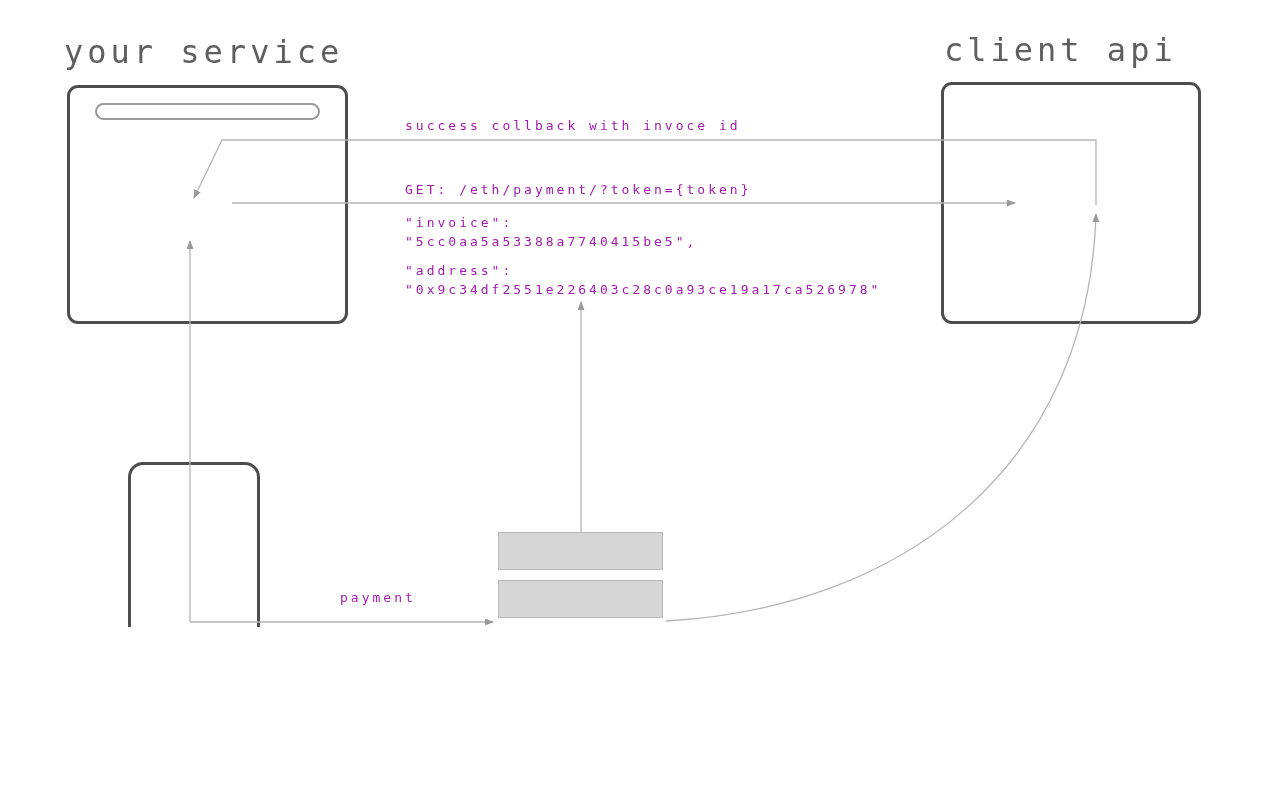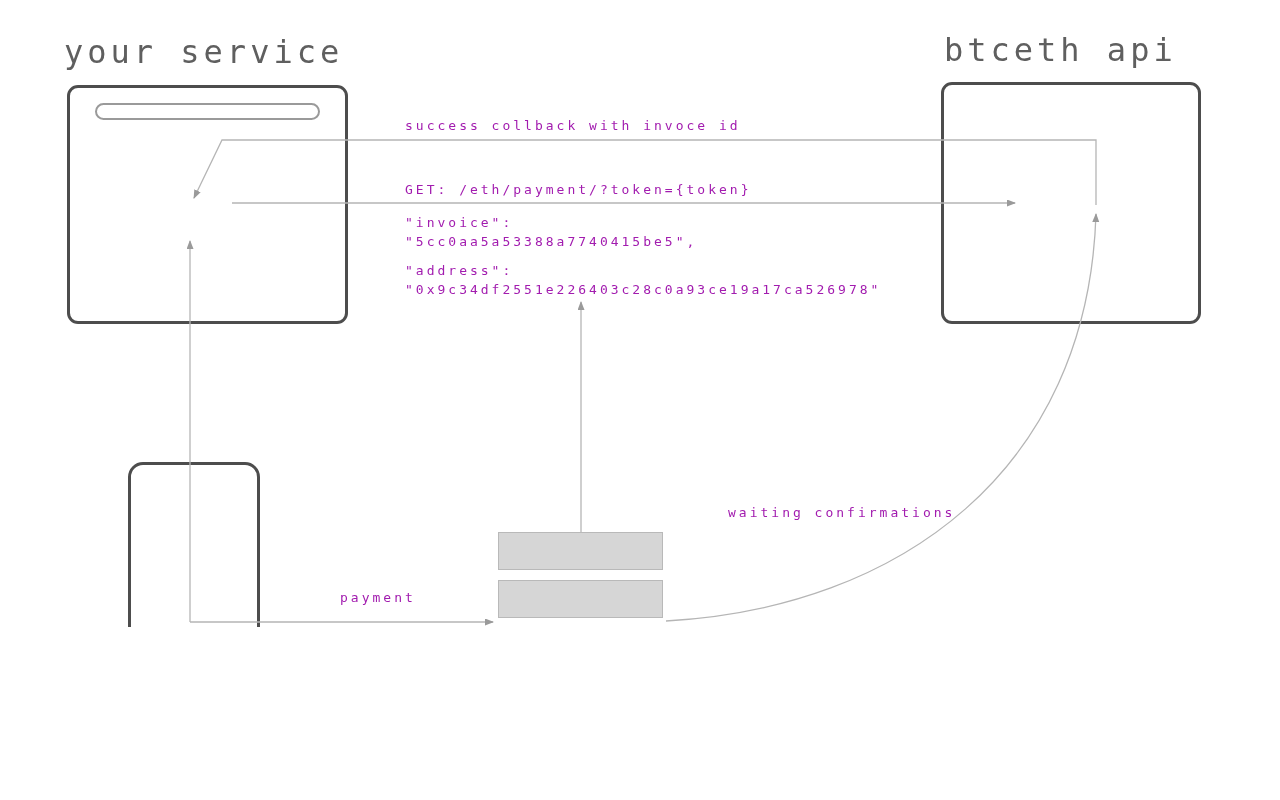--- a/index.html
+++ b/index.html
@@ -90,21 +90,21 @@
     stroke: #b5b5b5;
     stroke-width: 1.3;
   }
 </style>
 </head>
 <body>
 
 <div class="canvas">
 
   <div class="node-title" id="title-your-service">your service</div>
-  <div class="node-title" id="title-btceth-api">btceth api</div>
+  <div class="node-title" id="title-btceth-api">client api</div>
   <div class="node-title" id="title-client">client</div>
 
   <div class="node-box" id="box-your-service">
     <div class="browser-bar"></div>
   </div>
 
   <div class="node-box" id="box-btceth-api"></div>
 
   <div class="node-box" id="box-client">
     <div class="home-bar"></div>
@@ -134,16 +134,15 @@
   <div class="msg" id="lbl-success">success collback with invoce id</div>
   <div class="msg" id="lbl-get">GET: /eth/payment/?token={token}</div>
   <div class="msg" id="lbl-invoice">
     <div>"invoice":</div>
     <div>"5cc0aa5a53388a7740415be5",</div>
   </div>
   <div class="msg" id="lbl-address">
     <div>"address":</div>
     <div>"0x9c34df2551e226403c28c0a93ce19a17ca526978"</div>
   </div>
-  <div class="msg" id="lbl-waiting">waiting confirmations</div>
   <div class="msg" id="lbl-payment">payment</div>
 
 </div>
 
 </body></html>

